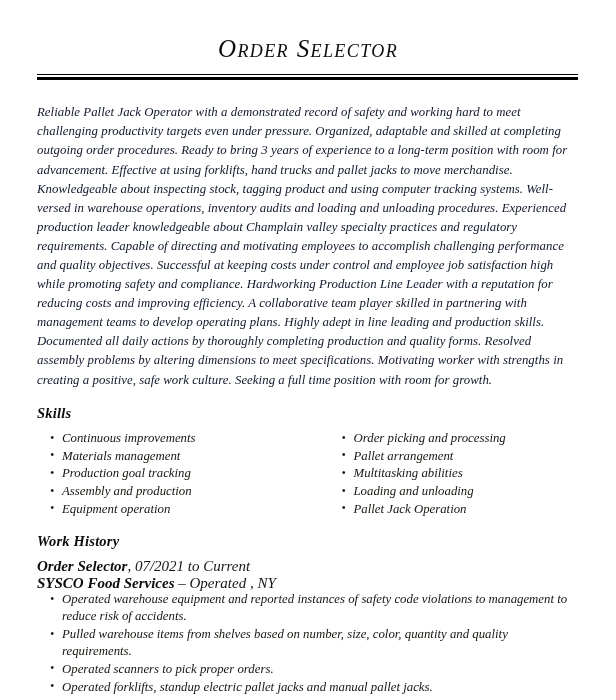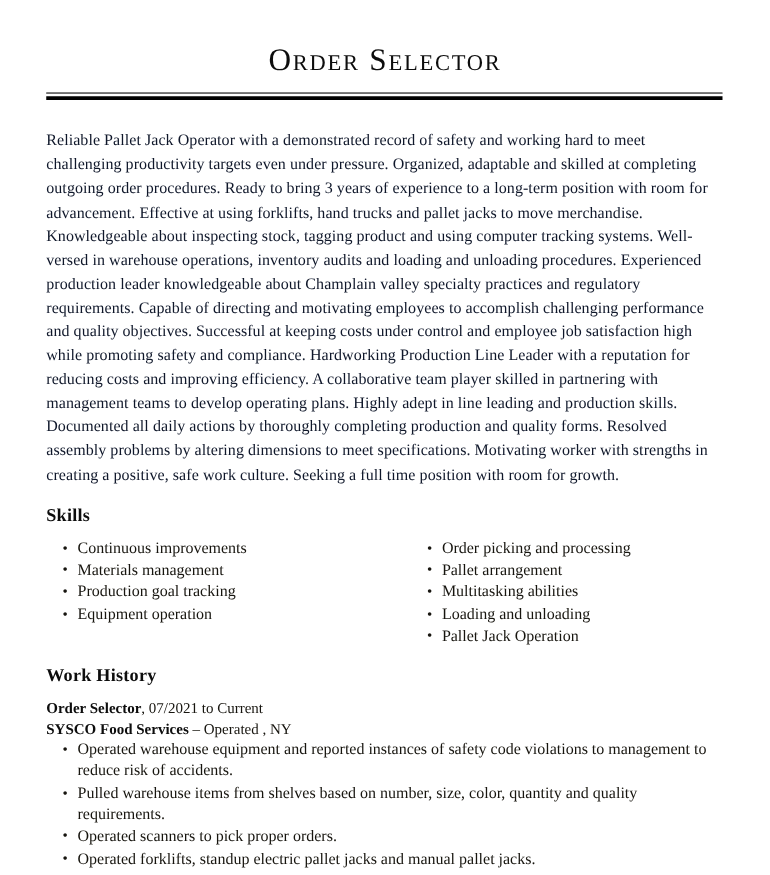--- a/index.html
+++ b/index.html
@@ -17,20 +17,21 @@
     -webkit-font-smoothing: antialiased;
   }
 
   .page {
     width: 616px;
     height: 700px;
     box-sizing: border-box;
     padding: 0;
     position: relative;
     overflow: hidden;
+    font-style: italic;
   }
 
   
   .resume-title {
     text-align: center;
     font-family: "Liberation Serif", "DejaVu Serif", serif;
     font-size: 25px;
     font-variant: small-caps;
     font-weight: 400;
     letter-spacing: 1.4px;
@@ -117,21 +118,21 @@
     font-size: 12px;
     color: #17150f;
     line-height: 17.2px;
   }
 
   
   .job {
     margin-top: 8px;
   }
   .job-line {
-    font-size: 12px;
+    font-size: 15px;
     line-height: 16.6px;
     color: #17150f;
   }
   .job-line .bold {
     font-weight: bold;
     color: #0d0d0d;
   }
   .job-bullets {
     margin-top: 2px;
   }
@@ -162,20 +163,21 @@
 
   <div class="section" id="skills-section">
     <h2 class="section-heading">Skills</h2>
 
     <div class="skills-columns">
       <div class="skills-col skills-col-left">
         <ul class="bullets">
           <li>Continuous improvements</li>
           <li>Materials management</li>
           <li>Production goal tracking</li>
+          <li>Assembly and production</li>
           <li>Equipment operation</li>
         </ul>
       </div>
       <div class="skills-col skills-col-right">
         <ul class="bullets">
           <li>Order picking and processing</li>
           <li>Pallet arrangement</li>
           <li>Multitasking abilities</li>
           <li>Loading and unloading</li>
           <li>Pallet Jack Operation</li>

